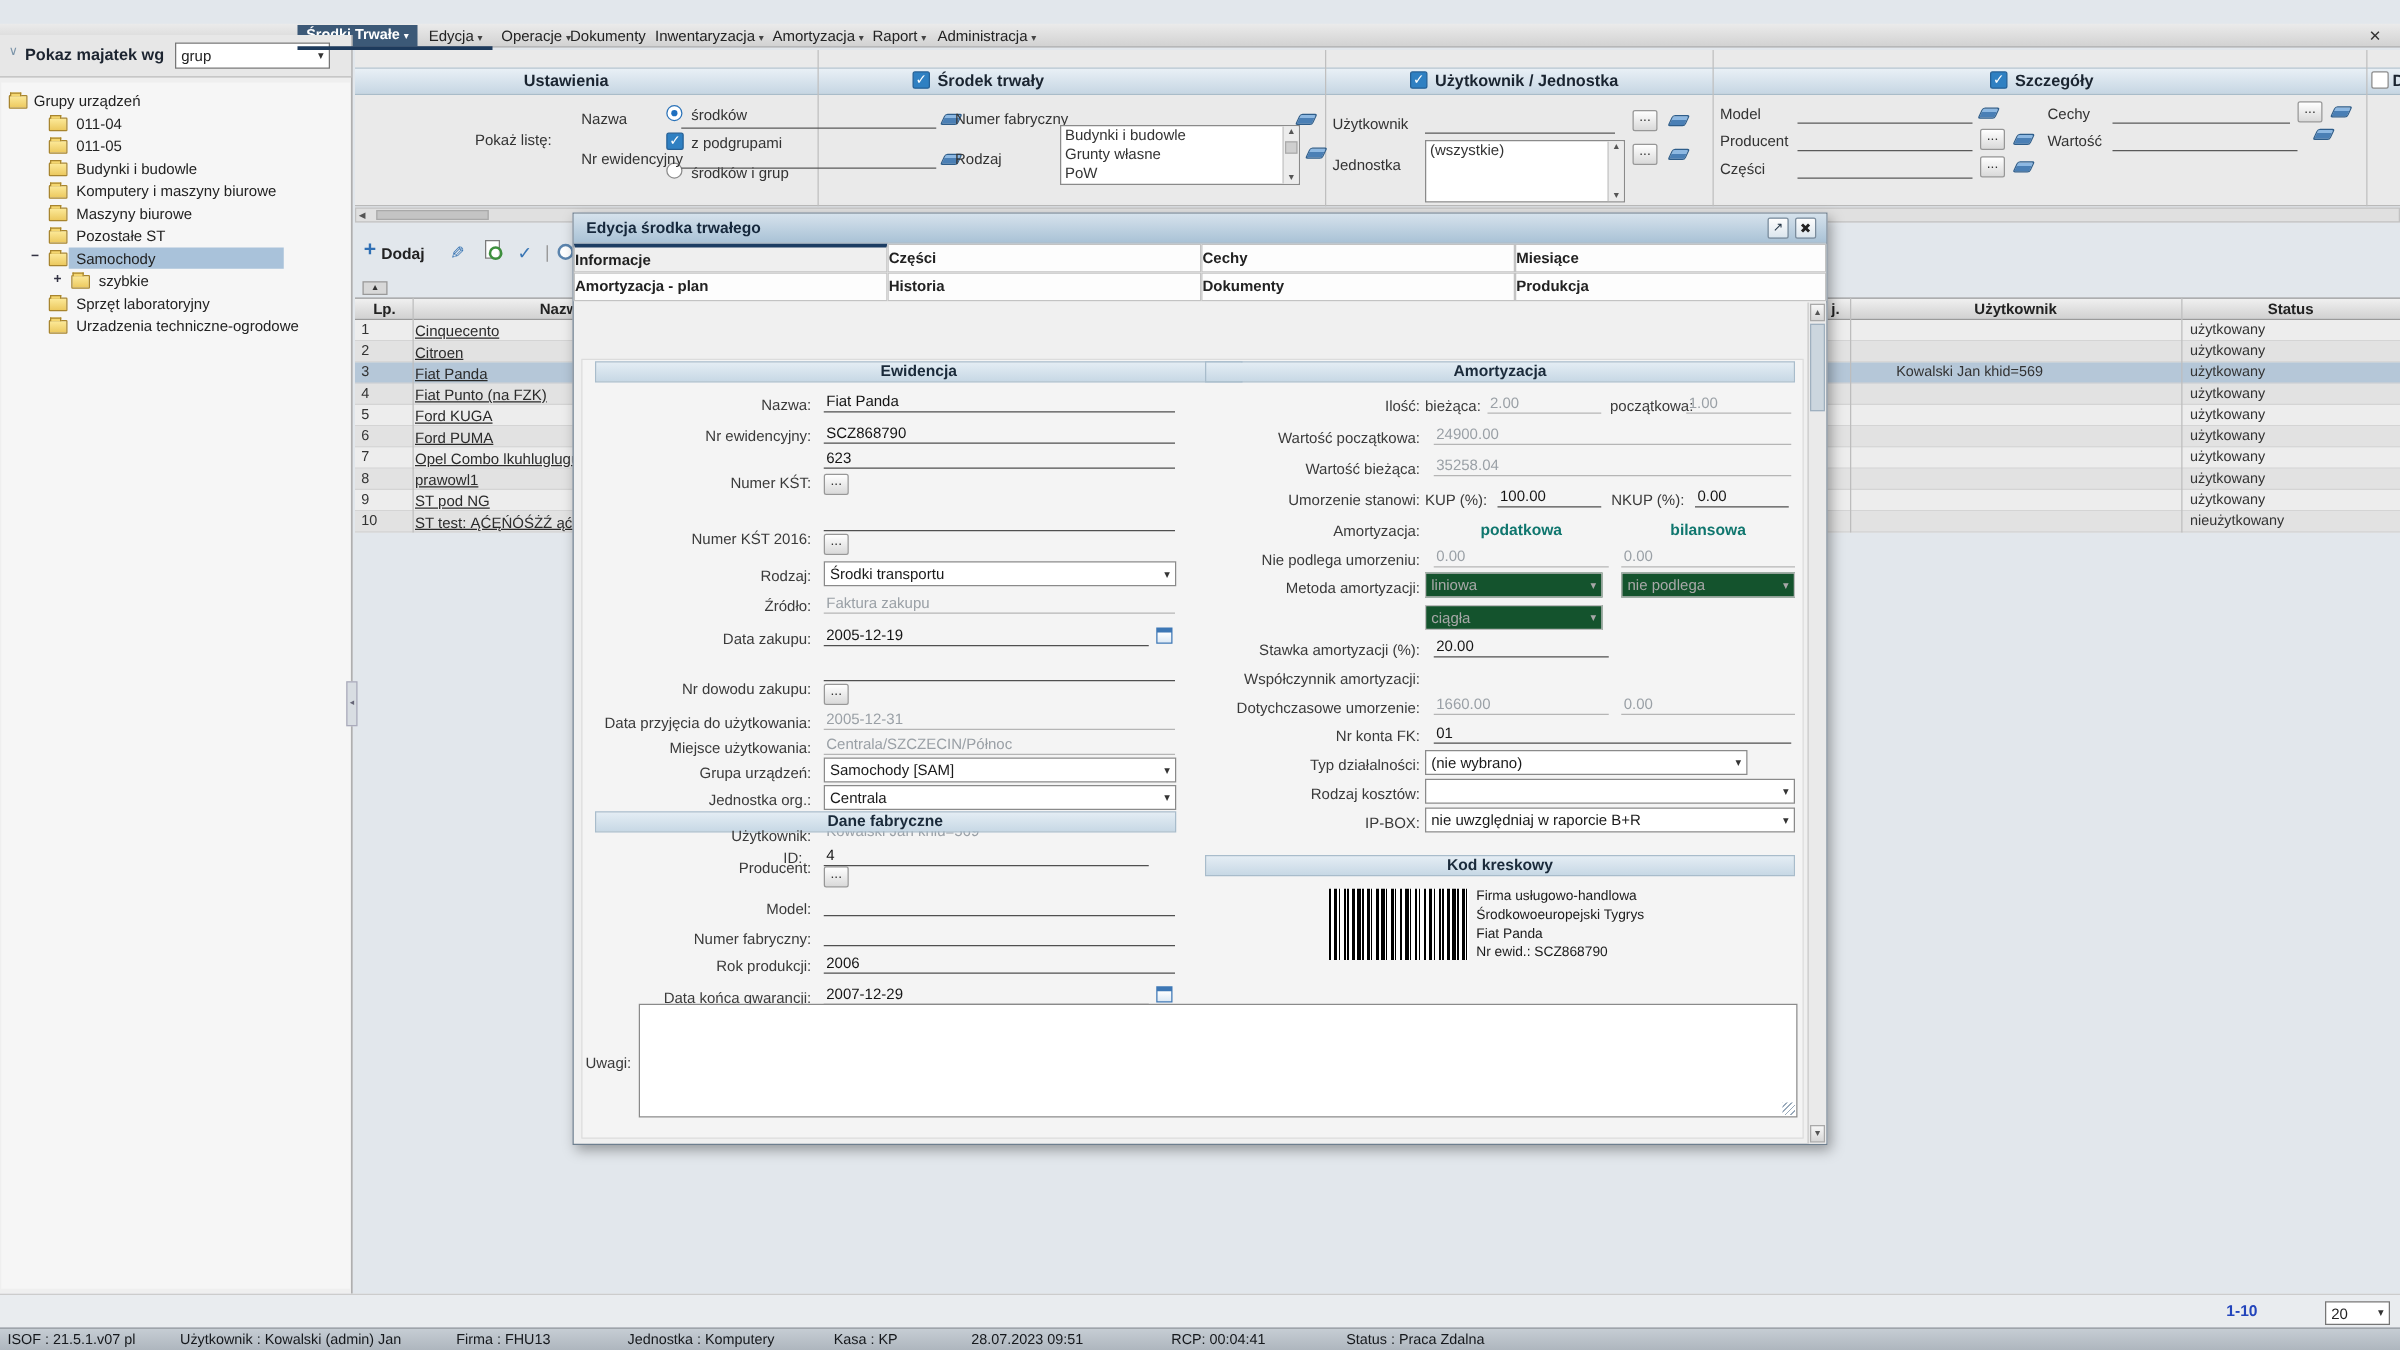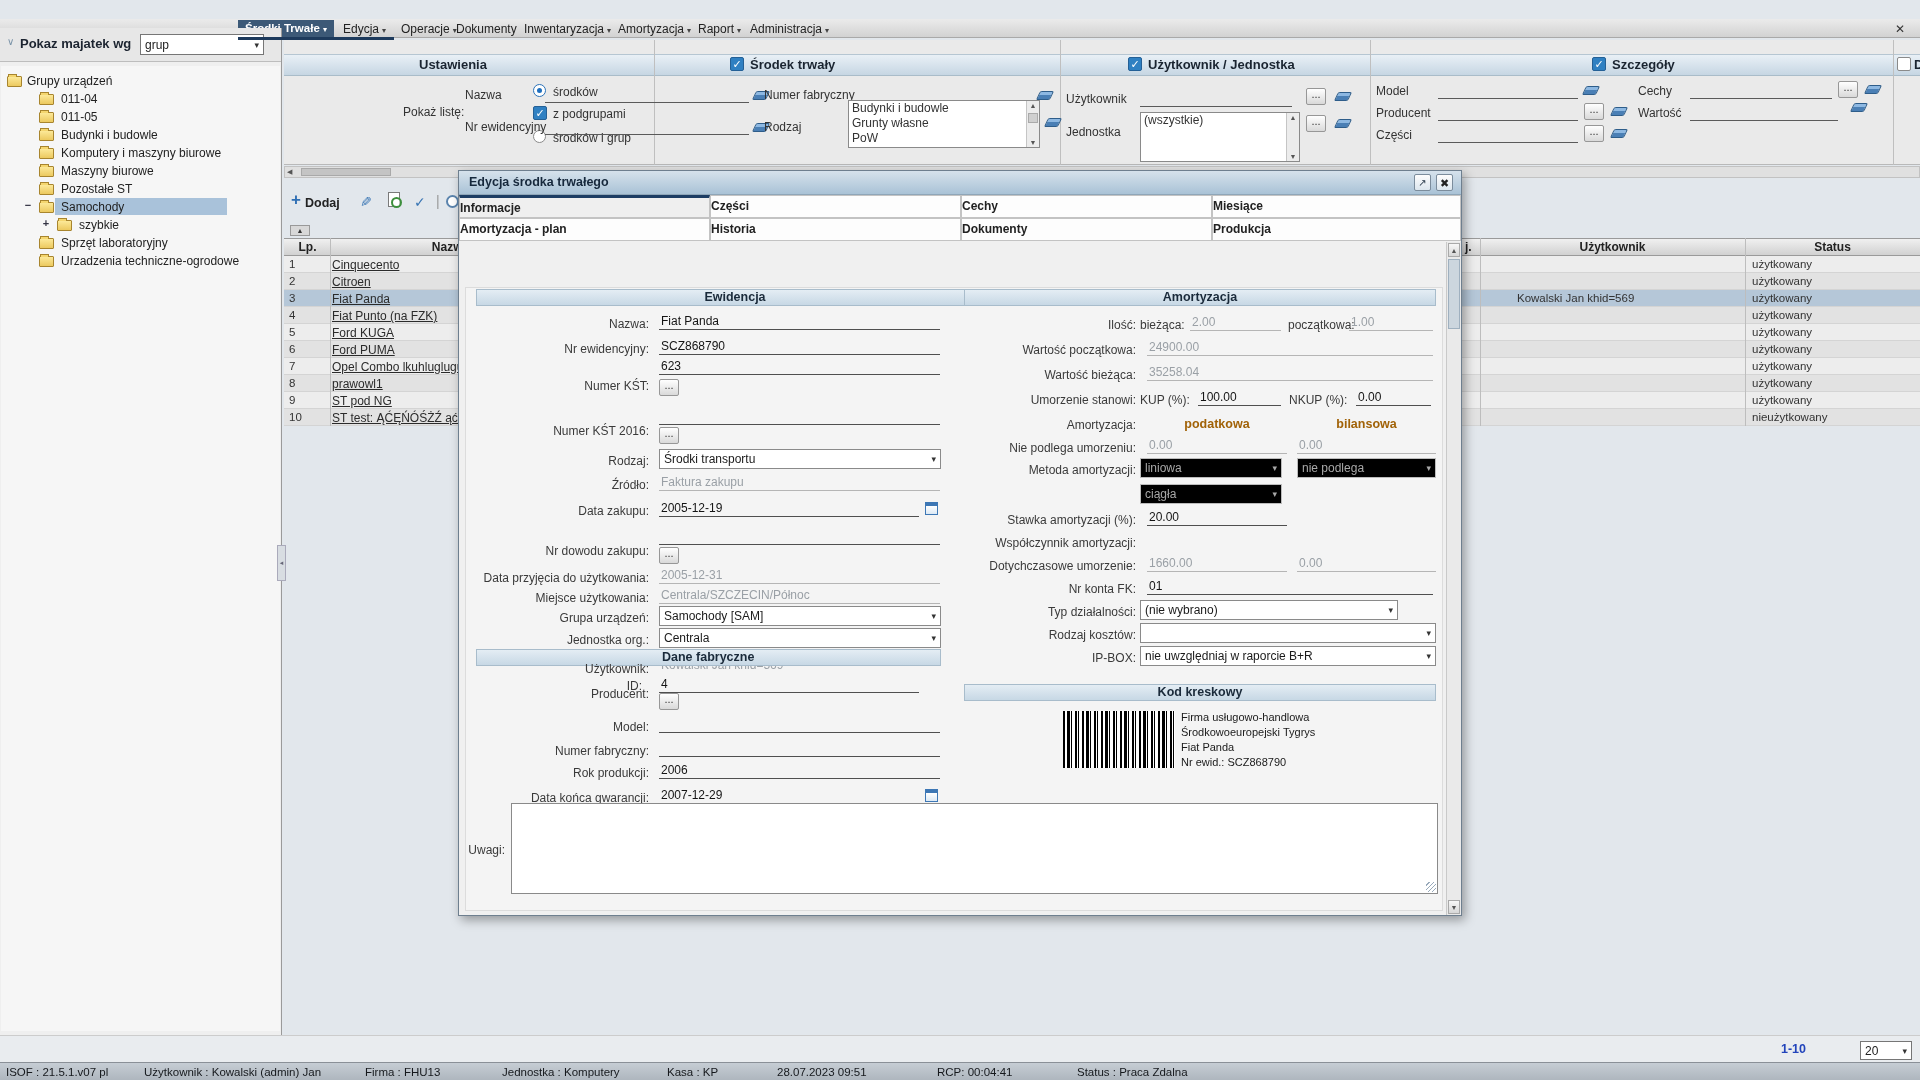--- a/index.html
+++ b/index.html
@@ -102,24 +102,24 @@
 .icon-print{position:absolute;top:11px;width:17px;height:16px;background:repeating-linear-gradient(90deg,#3d77b5 0 2px,#eef4fa 2px 4px)}
 .icon-go{position:absolute;top:11px;width:16px;height:16px;border-radius:50%;background:#2e7bc4;color:#fff;font-size:11px;font-weight:bold;text-align:center;line-height:15px}
 .icon-go::after{content:"→"}
 #formbg{position:absolute;left:6px;top:116px;width:978px;height:624px;background:#f4f4f4;border:1px solid #dcdcdc}
 .shead{position:absolute;height:17px;background:linear-gradient(#e4edf4,#c7d8e5);border:1px solid #a8bccb;font-weight:bold;font-size:12.5px;color:#1a2a3a;text-align:center;line-height:15px}
 .shead.leftal{text-align:left;padding-left:185px}
 .flbl{position:absolute;width:185px;text-align:right;font-size:12px;color:#3a3a3a;white-space:nowrap}
 .slbl{position:absolute;font-size:12px;color:#3a3a3a;white-space:nowrap}
 .fval{position:absolute;font-size:12px;color:#141414;border-bottom:1px solid #4f4f4f;height:16px;padding:0 2px;white-space:nowrap;overflow:hidden}
 .fval.g{color:#9aa0a6;border-bottom-color:#b5b5b5}
-.fbold{position:absolute;font-weight:bold;font-size:12.5px;color:#a16207;text-align:center}
+.fbold{position:absolute;font-weight:bold;font-size:12.5px;color:#0f766e;text-align:center}
 .sel{position:absolute;height:20px;background:#fff;border:1px solid #8a8a8a;font-size:12px;color:#1a1a1a;display:flex;align-items:center;padding:0 4px;white-space:nowrap;overflow:hidden}
 .sel::after{content:"▾";font-size:9px;color:#333;margin-left:auto;padding-left:4px}
-.sel.dis{background:#000000;color:#a8a8a8;border-color:#bcbcbc}
+.sel.dis{background:#14532d;color:#a8a8a8;border-color:#bcbcbc}
 .sel.dis::after{color:#a8a8a8}
 .cal{position:absolute;width:13px;height:13px;border:1px solid #3d77b5;border-top:4px solid #3d77b5;background:linear-gradient(#fff,#dce9f5)}
 .uwagi{position:absolute;background:#fff;border:1px solid #8a8a8a}
 .uwagi::after{content:"";position:absolute;right:1px;bottom:1px;width:10px;height:10px;background:repeating-linear-gradient(135deg,transparent 0 2px,#9ab 2px 3px)}
 .barcode{position:absolute;background:repeating-linear-gradient(90deg,#000 0 2px,#fff 2px 4px,#000 4px 7px,#fff 7px 8px,#000 8px 9px,#fff 9px 12px,#000 12px 14px,#fff 14px 15px,#000 15px 16px,#fff 16px 19px)}
 .bcline{position:absolute;font-size:11px;color:#1a1a1a;white-space:nowrap}
 .dsb{position:absolute;left:987px;top:71px;width:15px;height:673px;background:#eaeaea;border-left:1px solid #c9c9c9}
 .dsb .u,.dsb .d{position:absolute;left:1px;width:12px;height:14px;background:linear-gradient(#f7f7f7,#d7d7d7);border:1px solid #a9a9a9;font-size:7px;color:#555;text-align:center;line-height:13px}
 .dsb .u{top:1px}.dsb .d{bottom:1px}
 .dsb .th{position:absolute;left:1px;top:17px;width:12px;height:70px;background:#ccd6de;border:1px solid #9fb0bf}
@@ -182,21 +182,21 @@
 
   <div class="tabline"></div>
   <div id="filters">
     <div class="fband"></div>
     <div class="fdiv" style="left:370px"></div>
     <div class="fdiv" style="left:776px"></div>
     <div class="fdiv" style="left:1086px"></div>
     <div class="fdiv" style="left:1609px"></div>
 
     <span class="ftitle" style="left:135px">Ustawienia</span>
-    <span class="flab" style="left:119px;top:65px">Pokaż listę:</span>
+    <span class="flab" style="left:96px;top:65px">Pokaż listę:</span>
     <div class="radio on" style="left:249px;top:44px"></div>
     <span class="flab" style="left:269px;top:45px">środków</span>
     <div class="cb" style="left:249px;top:66px"></div>
     <span class="flab" style="left:269px;top:67px">z podgrupami</span>
     <div class="radio" style="left:249px;top:90px"></div>
     <span class="flab" style="left:269px;top:91px">środków i grup</span>
 
     <div class="cb" style="left:446px;top:17px"></div>
     <span class="ftitle" style="left:466px">Środek trwały</span>
     <span class="flab" style="left:181px;top:48px">Nazwa</span>

